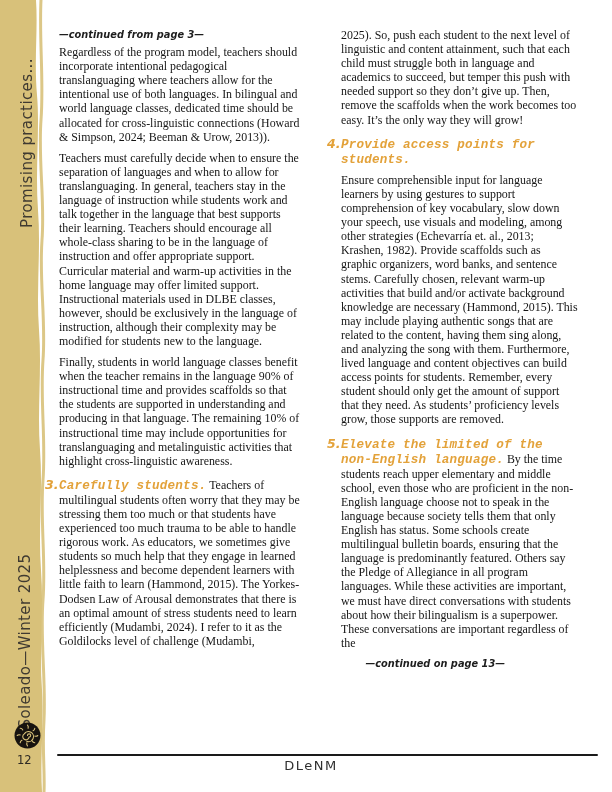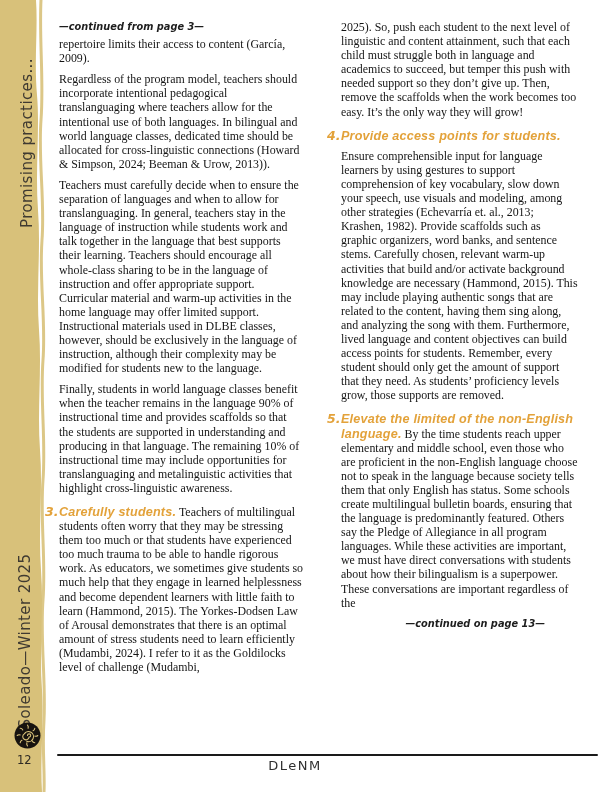--- a/index.html
+++ b/index.html
@@ -12,40 +12,40 @@
               font-family:"DejaVu Sans",sans-serif;color:#3f3a31;}
   .side-label.top{left:27px;top:143px;font-size:15px;letter-spacing:.4px;
                   transform:translate(-50%,-50%) rotate(-90deg);}
   .side-label.bottom{left:25px;top:641px;font-size:15px;letter-spacing:.4px;
                   transform:translate(-50%,-50%) rotate(-90deg);}
   .sun{position:absolute;left:14px;top:722px;}
   .page-num{position:absolute;left:17px;top:753px;font-family:"DejaVu Sans",sans-serif;
             font-size:11.5px;color:#2e2a24;}
 
   
-  .col{position:absolute;top:20px;font-size:11.9px;line-height:14.1px;text-align:left;}
+  .col{position:absolute;top:28px;font-size:11.9px;line-height:14.1px;text-align:left;}
   .col.left{left:59px;width:245px;}
   .col.right{left:341px;width:238px;}
   .col p{margin:0 0 7px 0;}
   .cont-note{font-family:"DejaVu Sans",sans-serif;font-style:italic;font-weight:600;
              font-size:9.8px;color:#1d1d1d;margin-bottom:3px;}
-  .cont-note.end{text-align:right;margin:1px 34px 0 0;}
+  .cont-note.end{text-align:right;margin:1px 74px 0 0;}
 
   .item{position:relative;margin:10px 0 7px 0;}
   .item-num{position:absolute;left:-14px;top:0;
             font-family:"DejaVu Sans",sans-serif;font-style:italic;font-weight:600;
             font-size:12.5px;color:#e3a23a;}
-  .item-head{font-family:Liberation Sans, sans-serif;font-style:italic;font-weight:600;
+  .item-head{font-family:Liberation Mono, monospace;font-style:italic;font-weight:600;
              font-size:12.6px;letter-spacing:.2px;color:#e3a23a;}
   .item.h4{margin-bottom:6px;}
 
   
   .footer-rule{position:absolute;left:57px;top:754px;width:541px;height:2.4px;
                background:#1a1a1a;border-radius:1px;}
-  .footer-logo{position:absolute;left:0;top:758px;width:590px;text-align:center;
+  .footer-logo{position:absolute;left:16px;top:758px;width:590px;text-align:center;
                font-family:"DejaVu Sans",sans-serif;font-size:13px;letter-spacing:1.5px;
                color:#2f2f2f;}
 </style>
 </head>
 <body>
 
 <div class="page">
 
   <svg class="sidebar-svg" width="52" height="792" viewBox="0 0 52 792">
     <path d="M0 0 H36 C38 30 34 60 37 95 C40 130 35 170 38 210 C41 250 36 290 39 330
@@ -71,21 +71,20 @@
       <path d="M13.5 3.2 q1.2 1.3 .6 3" transform="rotate(225 13.5 13.5)"></path>
       <path d="M13.5 3.2 q1.2 1.3 .6 3" transform="rotate(270 13.5 13.5)"></path>
       <path d="M13.5 3.2 q1.2 1.3 .6 3" transform="rotate(315 13.5 13.5)"></path>
     </g>
   </svg>
 
   <div class="page-num">12</div>
 
   <div class="col left">
     <div class="cont-note">—continued from page 3—</div>
-    <p>repertoire limits their access to content (García, 2009).</p>
     <p>Regardless of the program model, teachers should incorporate intentional pedagogical translanguaging where teachers allow for the intentional use of both languages. In bilingual and world language classes, dedicated time should be allocated for cross-linguistic connections (Howard &amp; Simpson, 2024; Beeman &amp; Urow, 2013)).</p>
     <p>Teachers must carefully decide when to ensure the separation of languages and when to allow for translanguaging. In general, teachers stay in the language of instruction while students work and talk together in the language that best supports their learning. Teachers should encourage all whole-class sharing to be in the language of instruction and offer appropriate support. Curricular material and warm-up activities in the home language may offer limited support. Instructional materials used in DLBE classes, however, should be exclusively in the language of instruction, although their complexity may be modified for students new to the language.</p>
     <p>Finally, students in world language classes benefit when the teacher remains in the language 90% of instructional time and provides scaffolds so that the students are supported in understanding and producing in that language. The remaining 10% of instructional time may include opportunities for translanguaging and metalinguistic activities that highlight cross-linguistic awareness.</p>
     <div class="item">
       <span class="item-num">3.</span>
       <span class="item-head">Carefully students.</span>
       <span>Teachers of multilingual students often worry that they may be stressing them too much or that students have experienced too much trauma to be able to handle rigorous work. As educators, we sometimes give students so much help that they engage in learned helplessness and become dependent learners with little faith to learn (Hammond, 2015). The Yorkes-Dodsen Law of Arousal demonstrates that there is an optimal amount of stress students need to learn efficiently (Mudambi, 2024). I refer to it as the Goldilocks level of challenge (Mudambi,</span>
     </div>
   </div>
 

